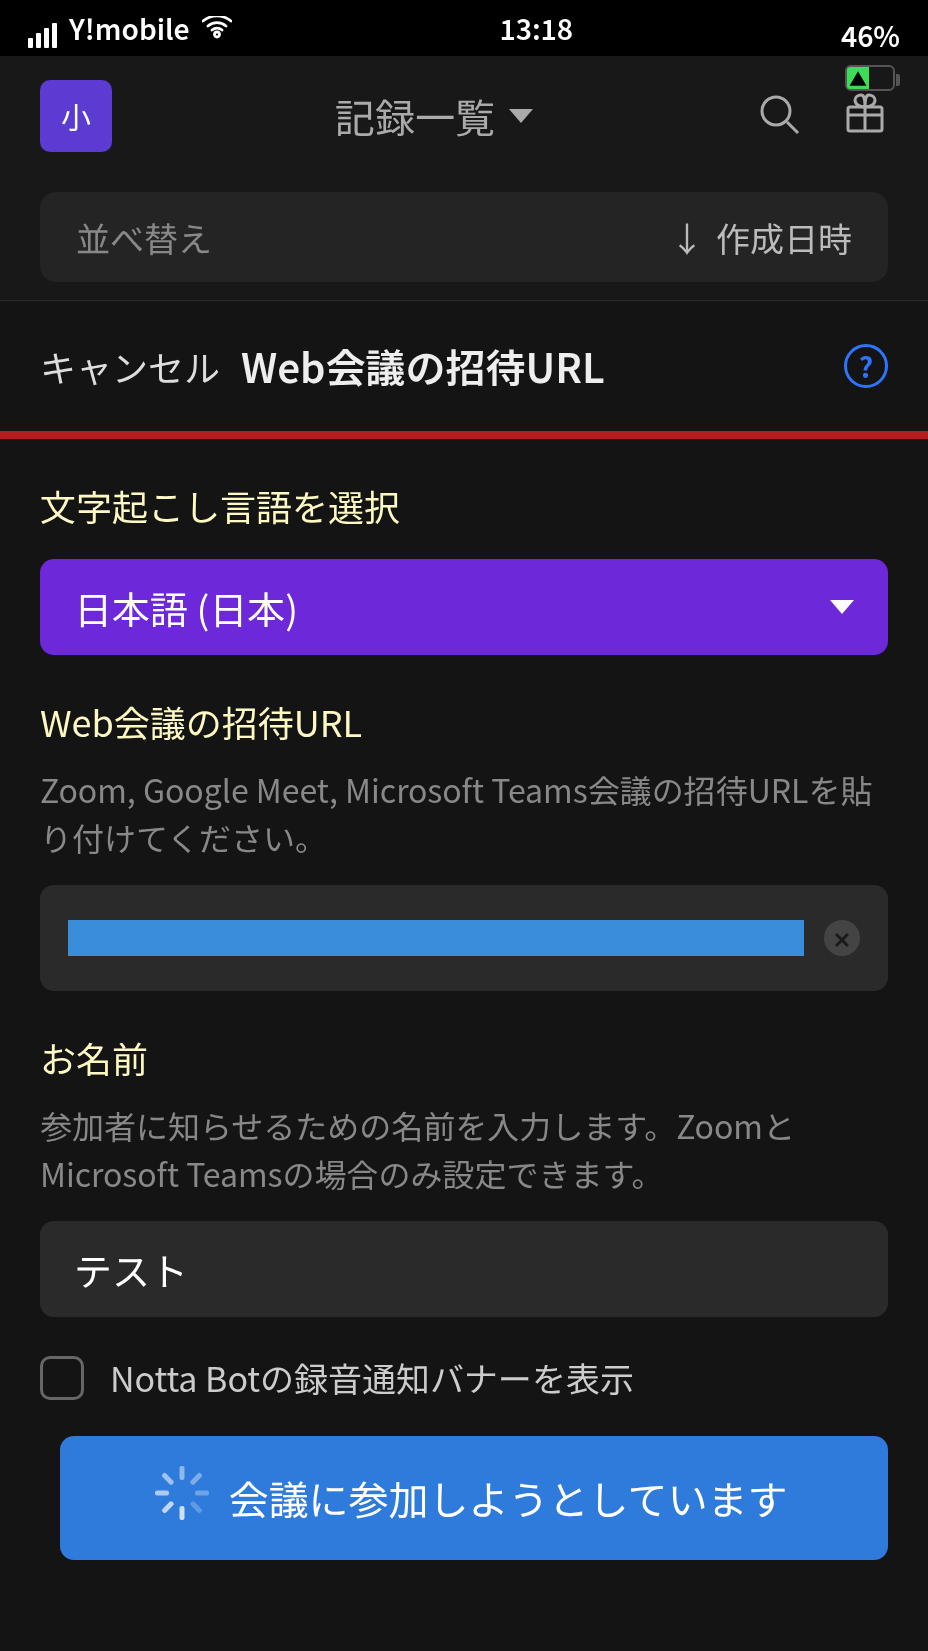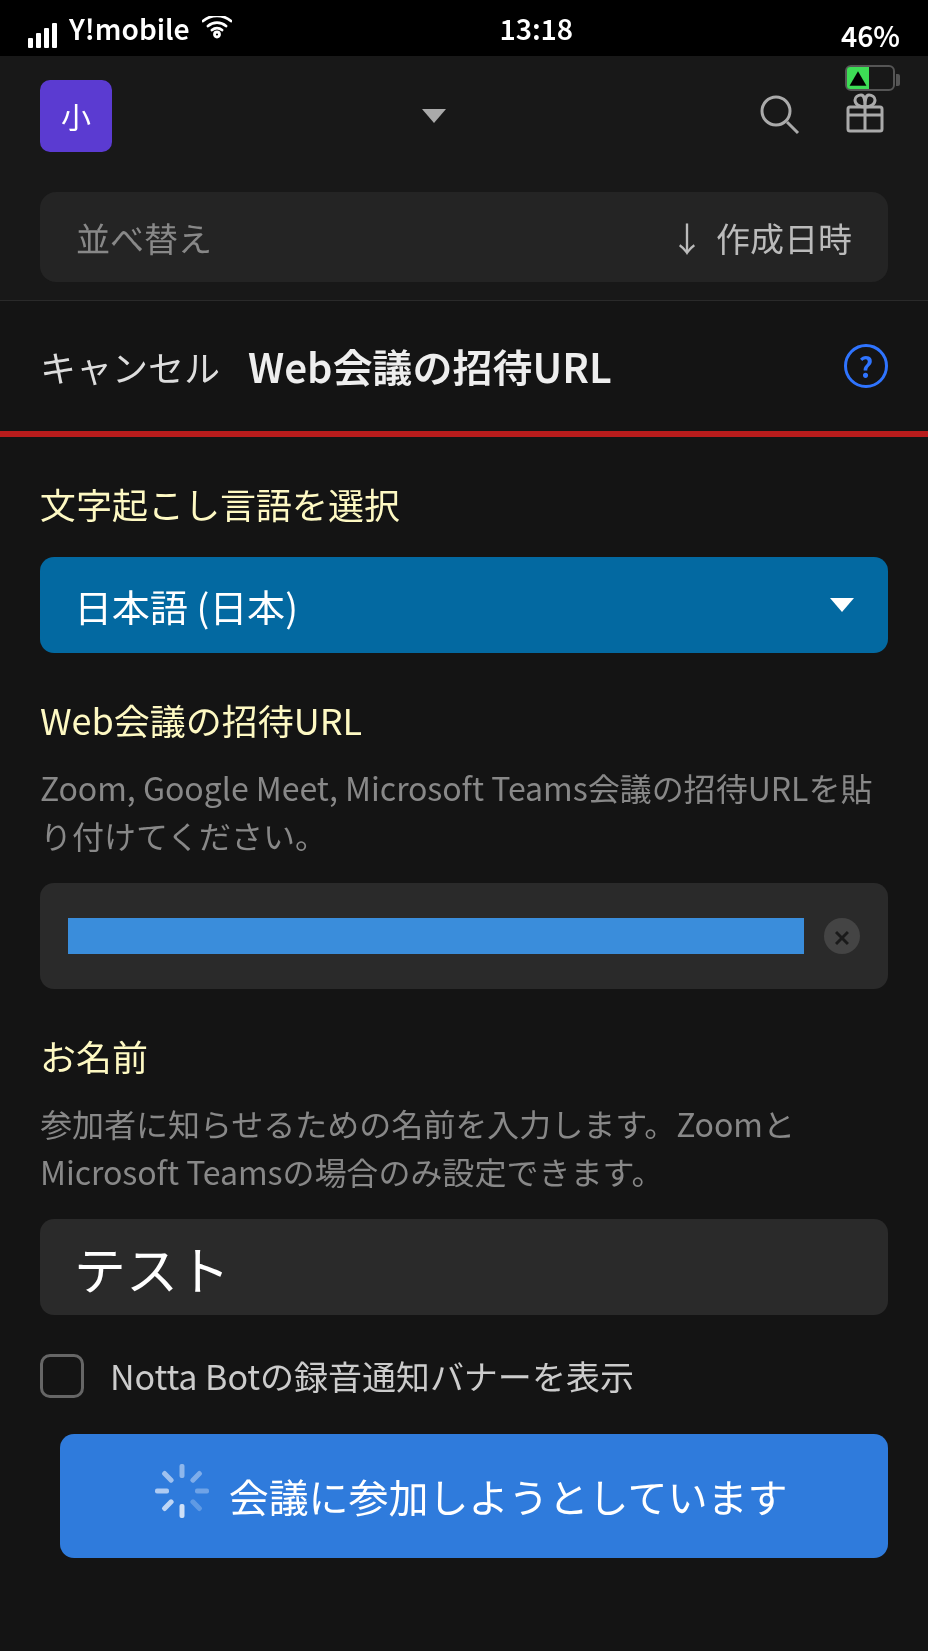--- a/index.html
+++ b/index.html
@@ -81,37 +81,37 @@
   .sheet {
     position:absolute;
     top: 300px;
     left:0; right:0; bottom:0;
     background:#141414;
     border-top: 1px solid #2a2a2a;
   }
   .sheet-header {
     display:flex; align-items:center;
     padding: 36px 40px;
-    gap: 24px;
-    border-bottom: 6px solid #b91c1c;
+    gap: 17px;
+    border-bottom: 8px solid #b91c1c;
   }
   .cancel-btn { font-size:36px; color:#ddd; }
   .sheet-title { font-size:40px; font-weight:600; color:#eee; flex:1; margin-left:4px; }
   .help-icon {
     width:44px; height:44px; border:3px solid #2f74ff; border-radius:50%;
     display:flex; align-items:center; justify-content:center;
     color:#2f74ff; font-size:28px; font-weight:700;
   }
 
   .section { padding: 40px 40px 0 40px; }
   .section-label { font-size:36px; color:#fef9c3; margin-bottom:28px; }
   .section-desc  { font-size:32px; color:#888; line-height:1.5; margin-top:-10px; margin-bottom:24px; }
 
   .dropdown {
-    background:#0369a1; border-radius:14px; height:96px;
+    background:#6d28d9; border-radius:14px; height:96px;
     display:flex; align-items:center; justify-content:space-between;
     padding:0 34px; font-size:38px; color:#fff;
   }
   .caret-down {
     width:0; height:0; border-left:12px solid transparent;
     border-right:12px solid transparent; border-top:14px solid #fff;
   }
 
   .url-box {
     background:#2a2a2a; border-radius:14px; height:106px;
@@ -122,21 +122,21 @@
   }
   .clear-btn {
     width:36px; height:36px; border-radius:50%; background:#444;
     display:flex; align-items:center; justify-content:center;
     color:#1a1a1a; font-size:22px; font-weight:700;
   }
 
   .name-input {
     background:#2a2a2a; border-radius:14px; height:96px;
     display:flex; align-items:center; padding:9px 34px;
-    font-size:52px; color:#fff;
+    font-size:38px; color:#fff;
   }
 
   .checkbox-row {
     display:flex; align-items:center; gap:26px;
     padding: 36px 40px 0 40px;
     font-size:34px; color:#ccc;
   }
   .checkbox {
     width:44px; height:44px; border:3px solid #666; border-radius:10px;
     flex:none;
@@ -202,20 +202,21 @@
     </span>
   </div>
 </div>
 
 <div class="app-bg">
   <div class="app-header">
     <div class="avatar">
       <span>小</span>
     </div>
     <div class="header-title">
+      <span>記録一覧</span>
       <span class="caret-down" style="border-top-color:#aaa;"></span>
     </div>
     <div class="header-actions">
       <span class="icon-btn">
         <svg viewBox="0 0 46 46" class="stroke-icon">
             <circle cx="20" cy="20" r="14"></circle>
             <line x1="31" y1="31" x2="42" y2="42"></line>
           </svg>
       </span>
       <span class="icon-btn">

